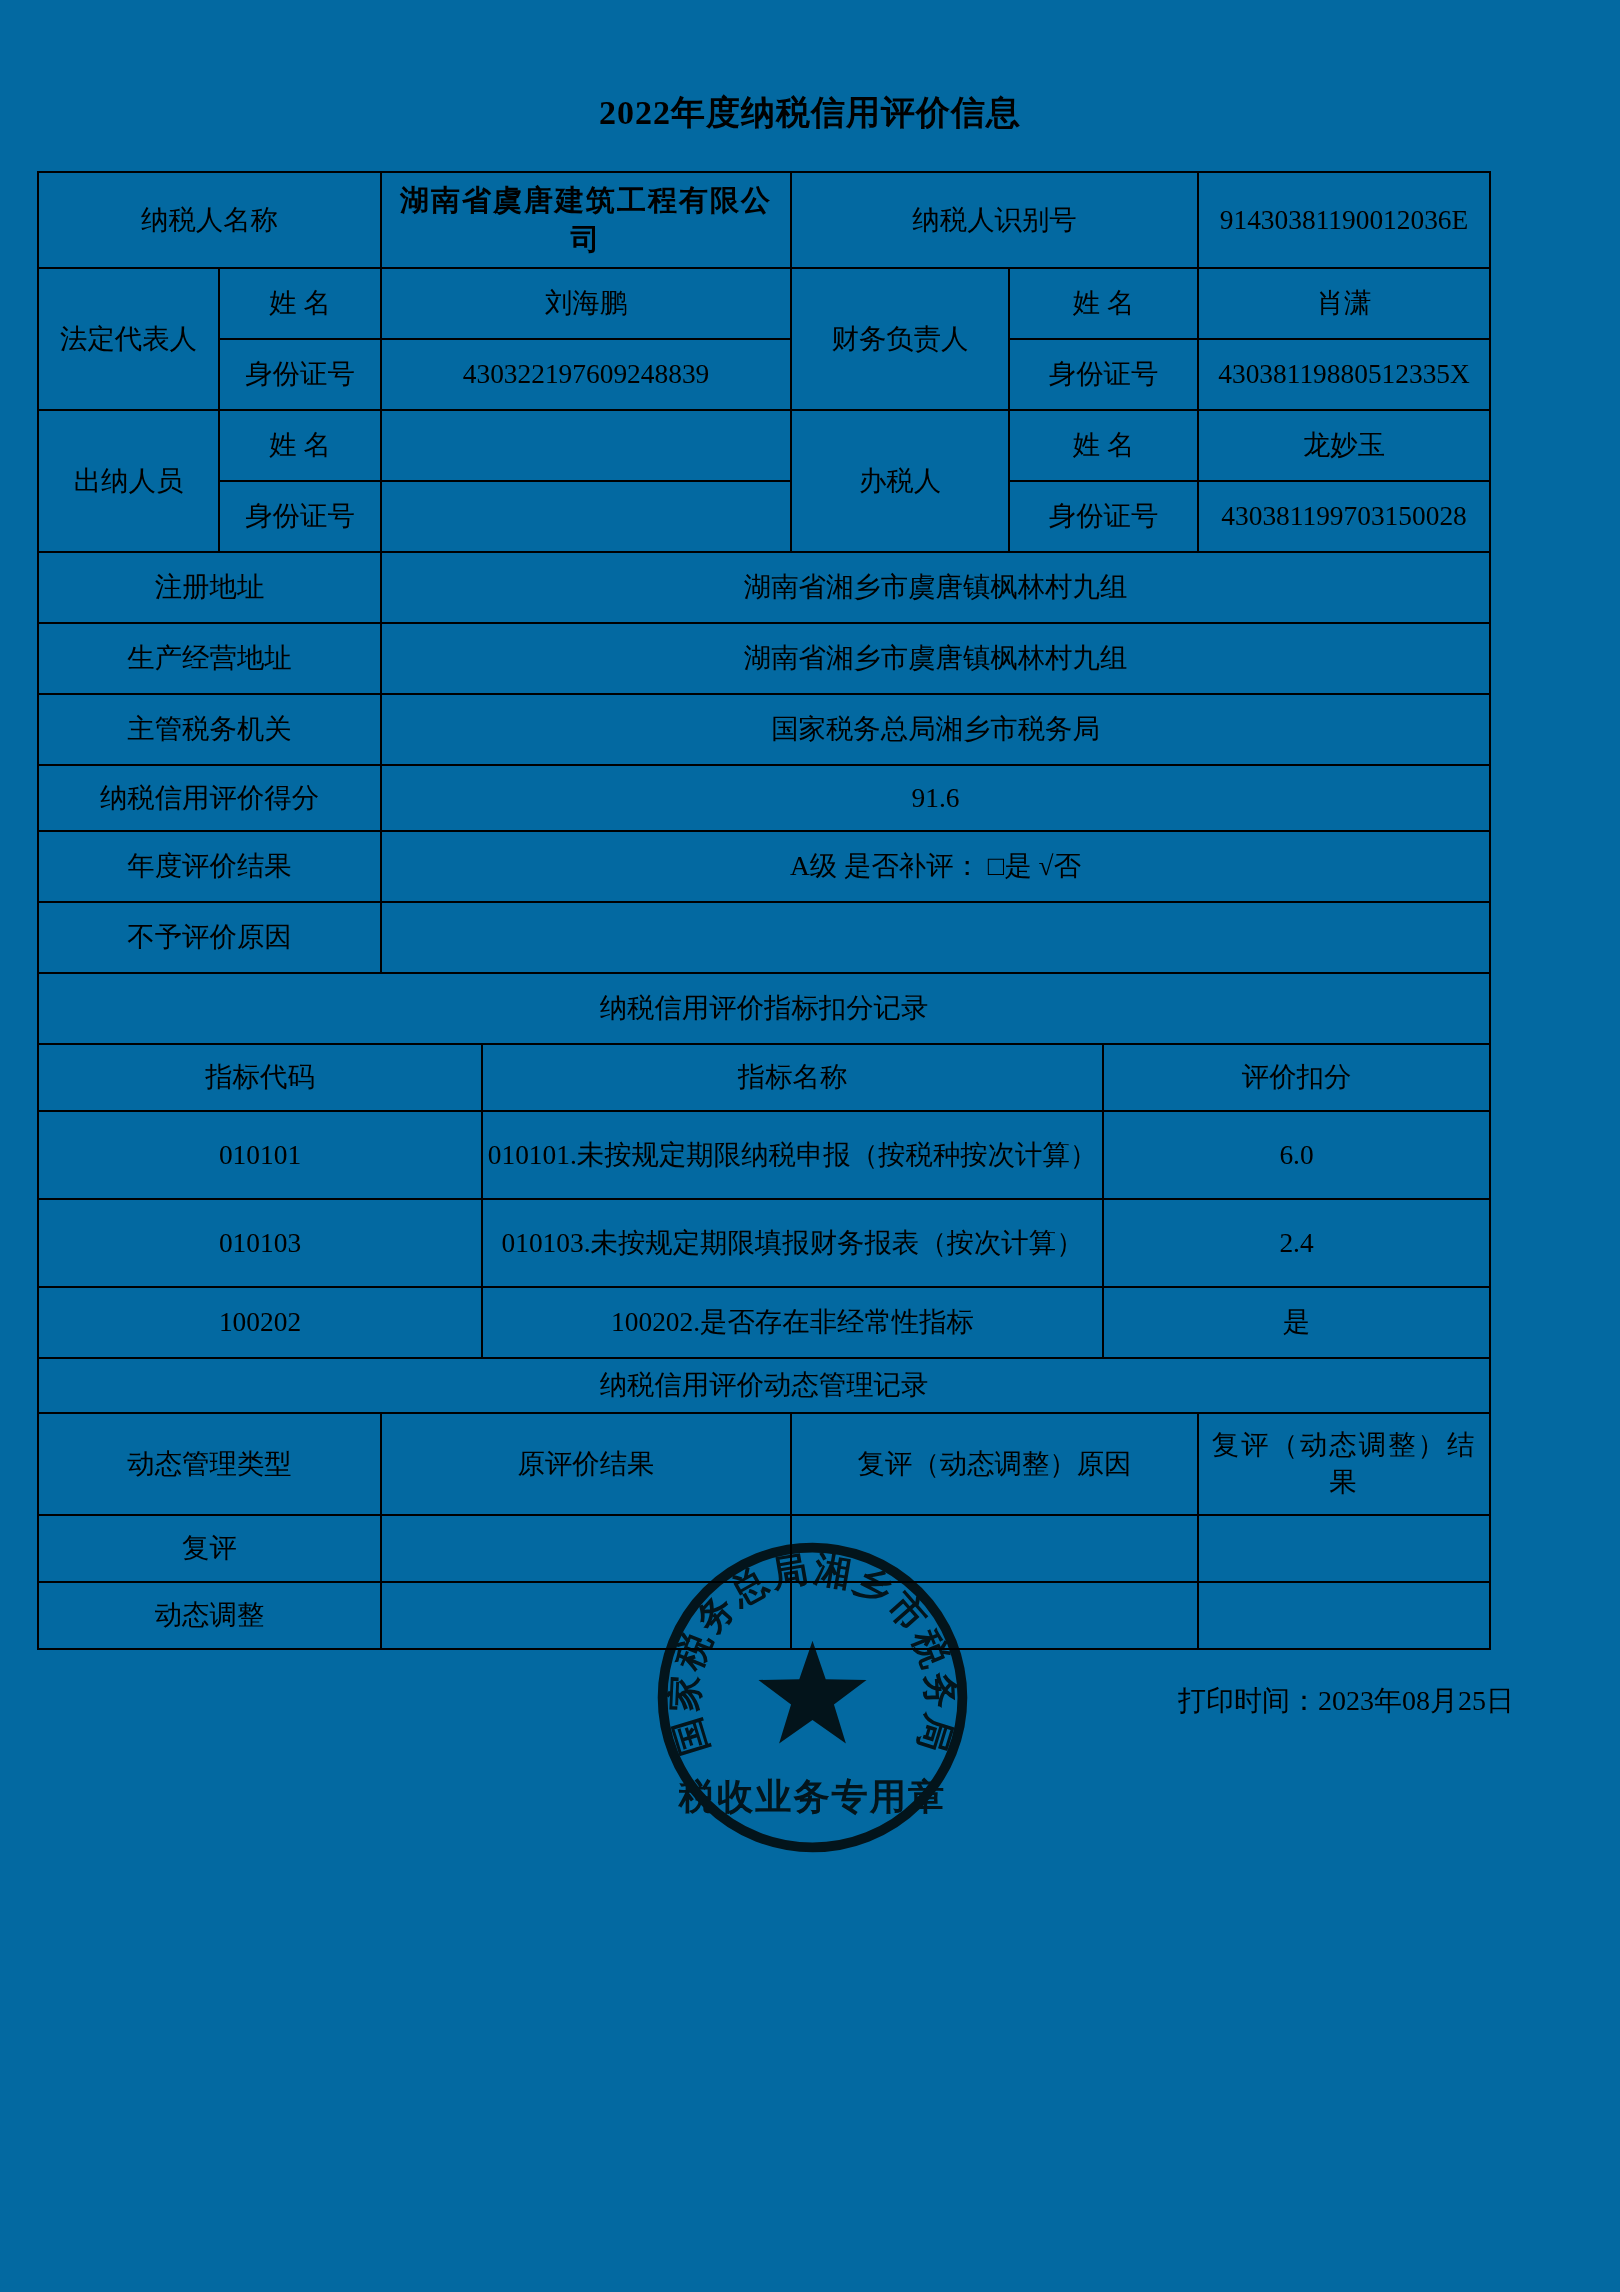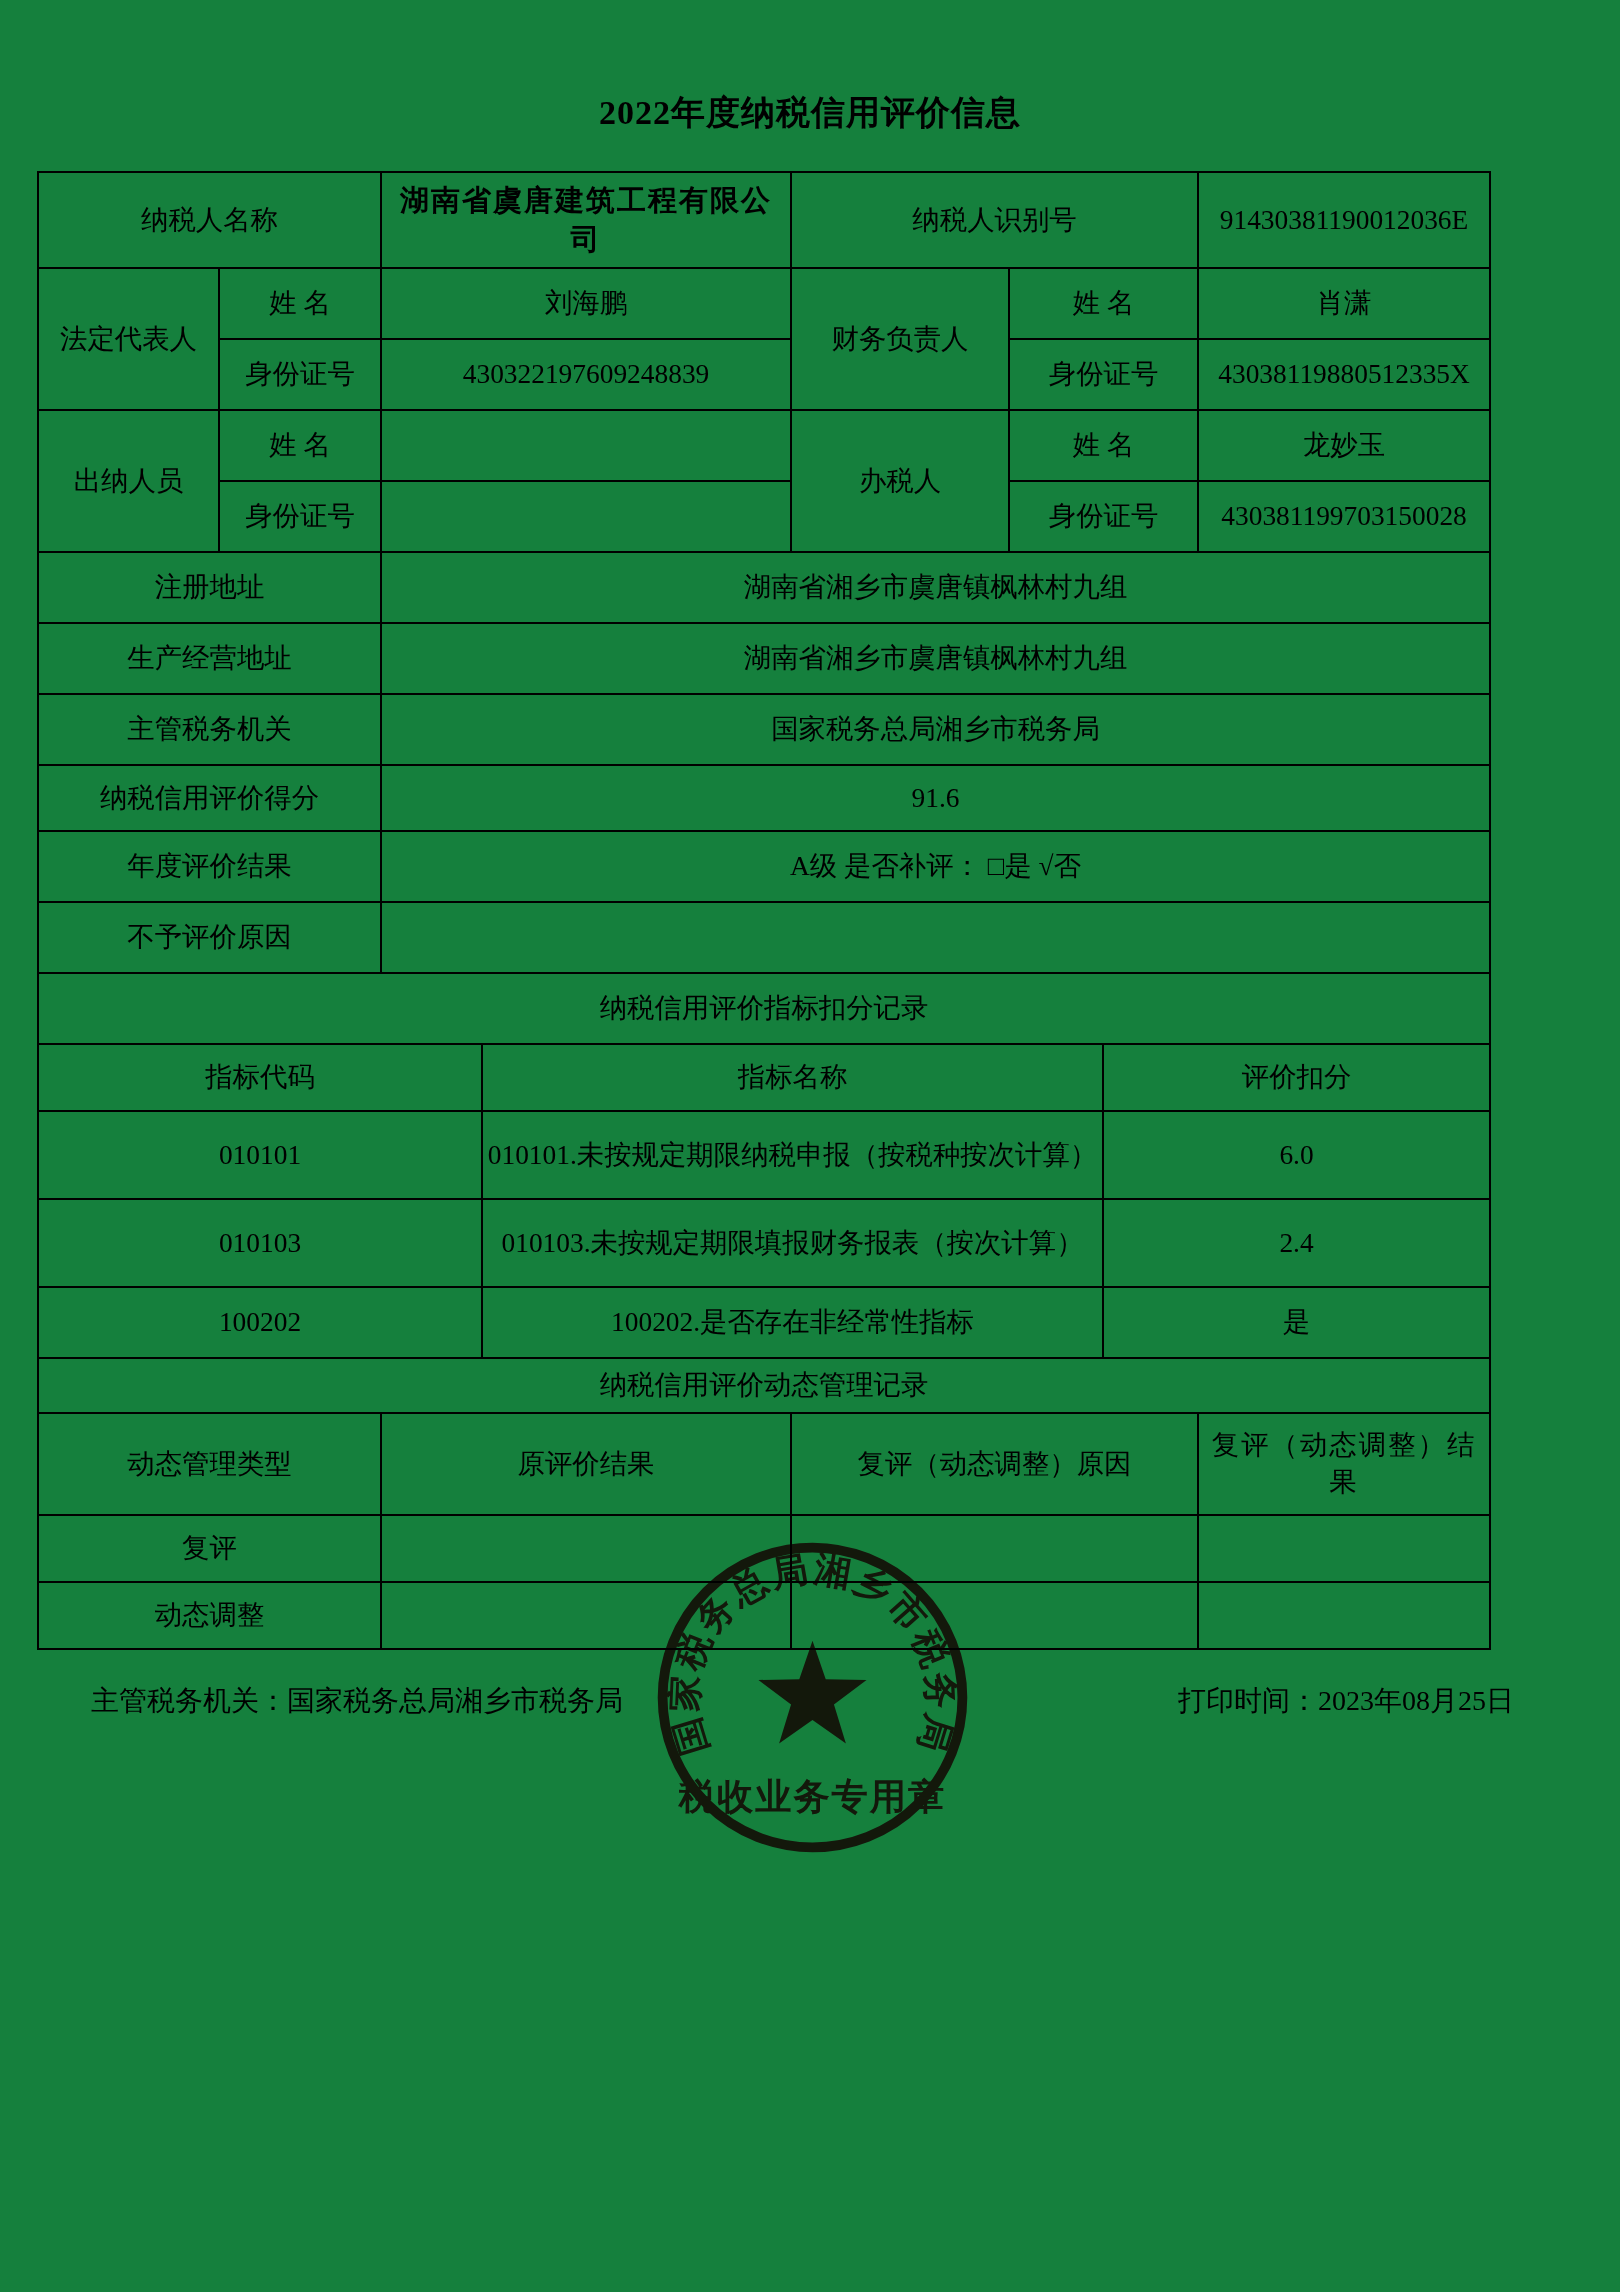--- a/index.html
+++ b/index.html
@@ -1,20 +1,20 @@
 <!DOCTYPE html>
 <html><head>
 <meta charset="utf-8">
 <style>
   html,body{margin:0;padding:0;}
   .page{
     position:relative;
     width:1620px;
     height:2293px;
-    background:#15803d;
+    background:#0369a1;
     font-family:"Liberation Serif","DejaVu Serif",serif;
     color:#000;
   }
   .title{
     margin:0;
     padding-top:90px;
     text-align:center;
     font-size:34px;
     font-weight:bold;
     letter-spacing:1px;
@@ -181,21 +181,20 @@
       </tr>
       <tr style="height:67px">
         <td colspan="2">动态调整</td>
         <td colspan="2"></td>
         <td colspan="3"></td>
         <td></td>
       </tr>
     </tbody>
   </table>
 
-  <div class="footer-left">主管税务机关：国家税务总局湘乡市税务局</div>
   <div class="footer-right">打印时间：2023年08月25日</div>
 
   <svg class="seal" viewBox="0 0 344 344" aria-hidden="true">
     <circle cx="172" cy="172" r="153" fill="none" stroke="#e32019" stroke-width="10"></circle>
     <path id="sealArc" d="M 75.3 239.7 A 118 118 0 1 1 268.7 239.7" fill="none"></path>
     <text fill="#e32019" font-size="37" font-weight="bold" letter-spacing="3" font-family="'Liberation Serif','DejaVu Serif',serif">
       <textPath href="#sealArc" startOffset="50%" text-anchor="middle">国家税务总局湘乡市税务局</textPath>
     </text>
     <polygon fill="#e32019" points="172,114 185.5,153.4 227.2,154.1 193.9,179.1 206.1,218.9 172,195 137.9,218.9 150.1,179.1 116.8,154.1 158.5,153.4"></polygon>
     <text x="172" y="286" text-anchor="middle" fill="#e32019" font-size="37" font-weight="bold" letter-spacing="2" font-family="'Liberation Serif','DejaVu Serif',serif">税收业务专用章</text>

